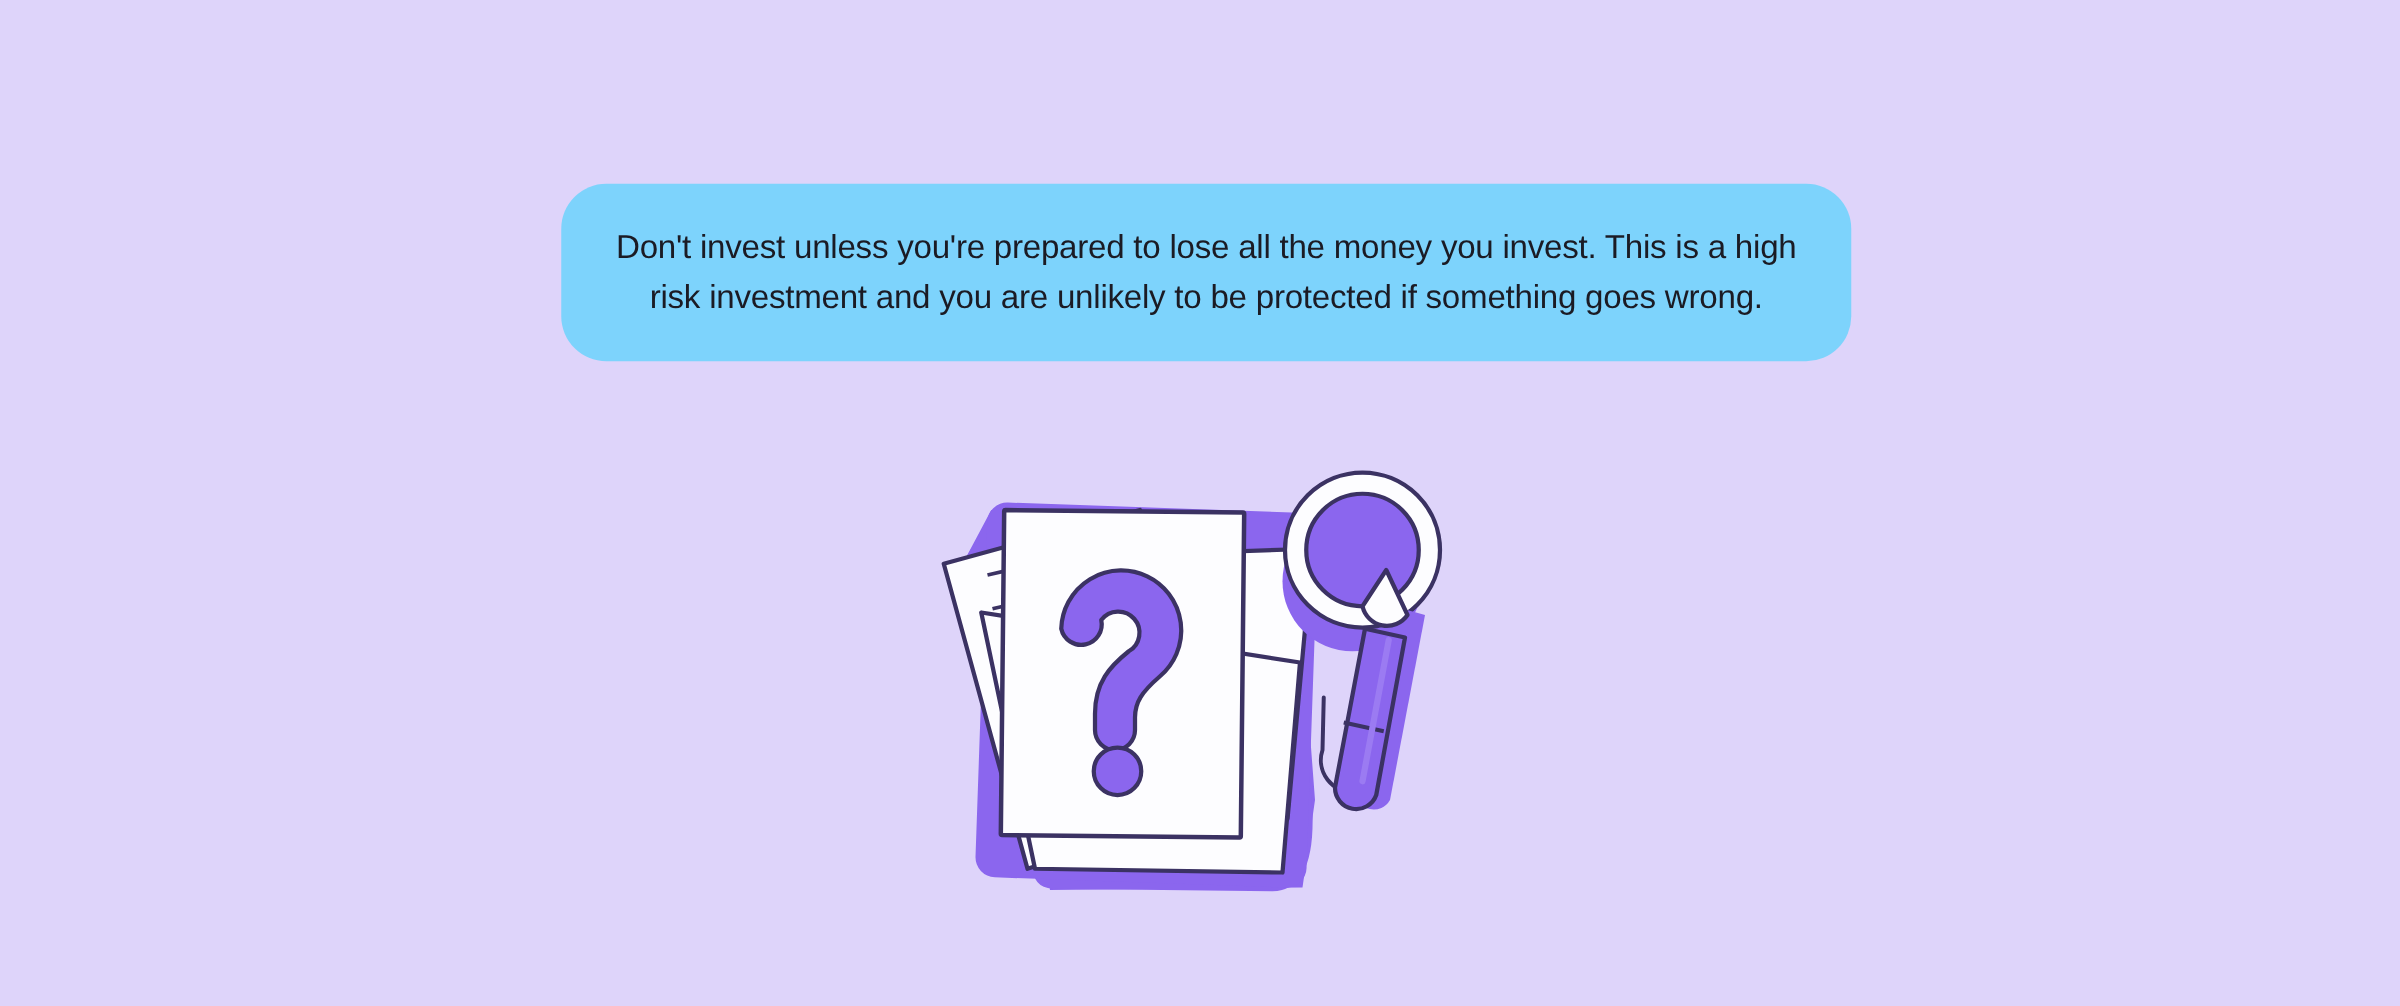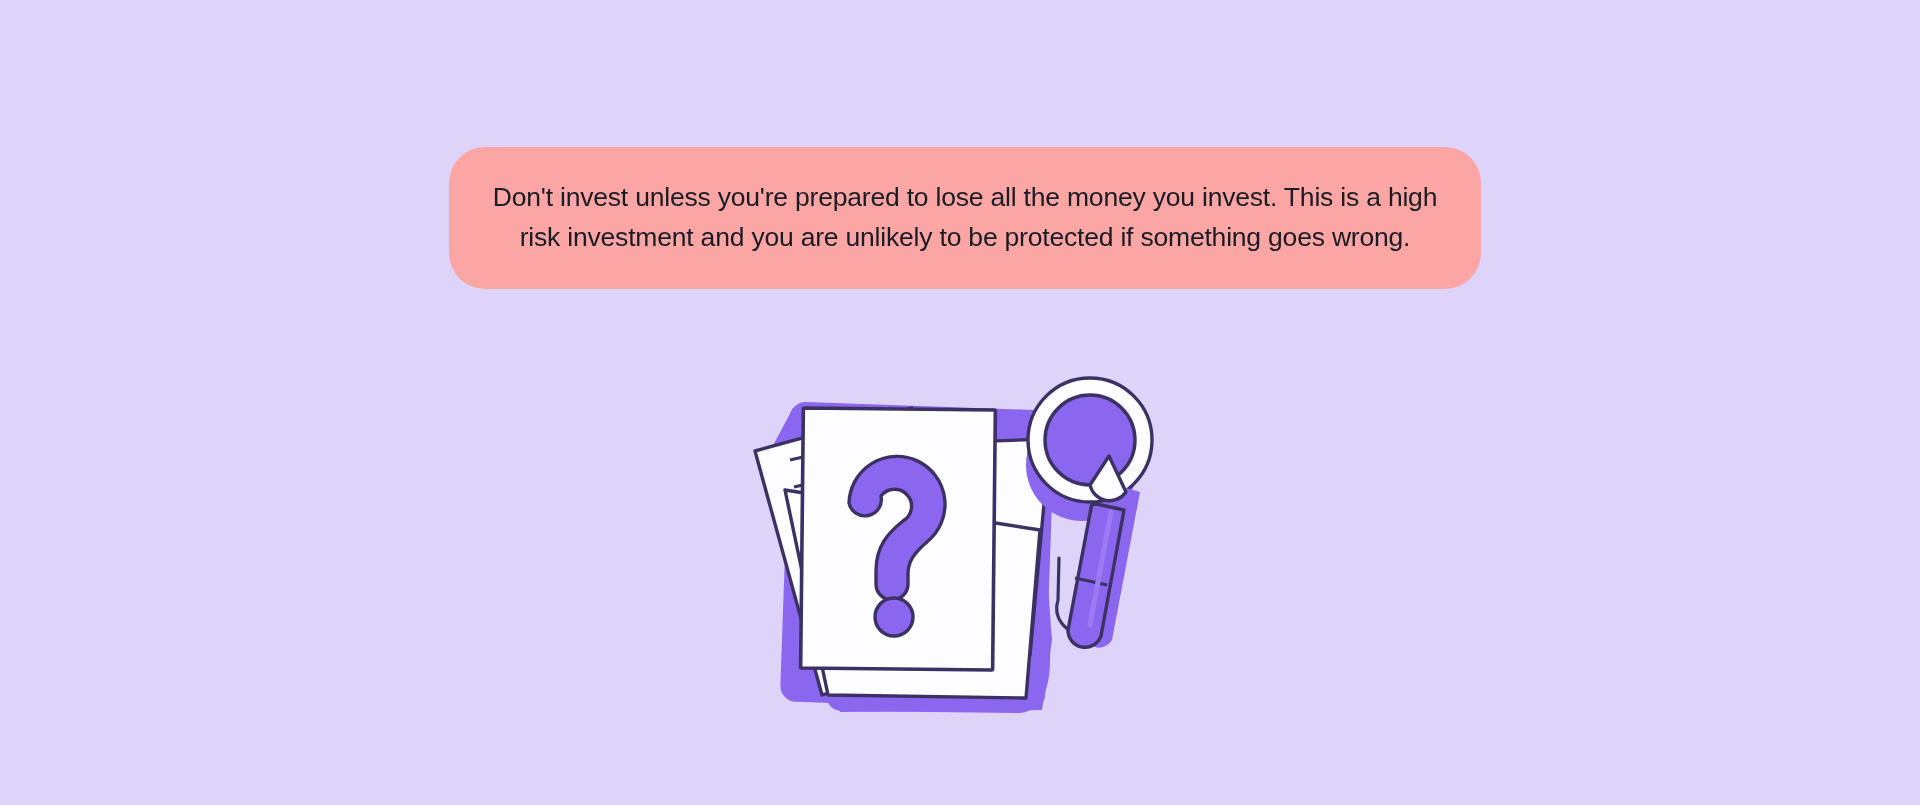--- a/index.html
+++ b/index.html
@@ -22,21 +22,21 @@
     background: #ded4fa;
   }
 
   
   .risk-banner {
     position: absolute;
     left: 449px;
     top: 147px;
     width: 1032px;
     box-sizing: border-box;
-    background: #fca5a5;
+    background: #7dd3fc;
     border-radius: 36px;
     padding: 30px 42px 32px 42px;
     text-align: center;
   }
   .risk-banner-text {
     font-family: "Liberation Sans", sans-serif;
     font-size: 26.5px;
     line-height: 40px;
     color: #1b1b24;
     letter-spacing: -0.2px;

